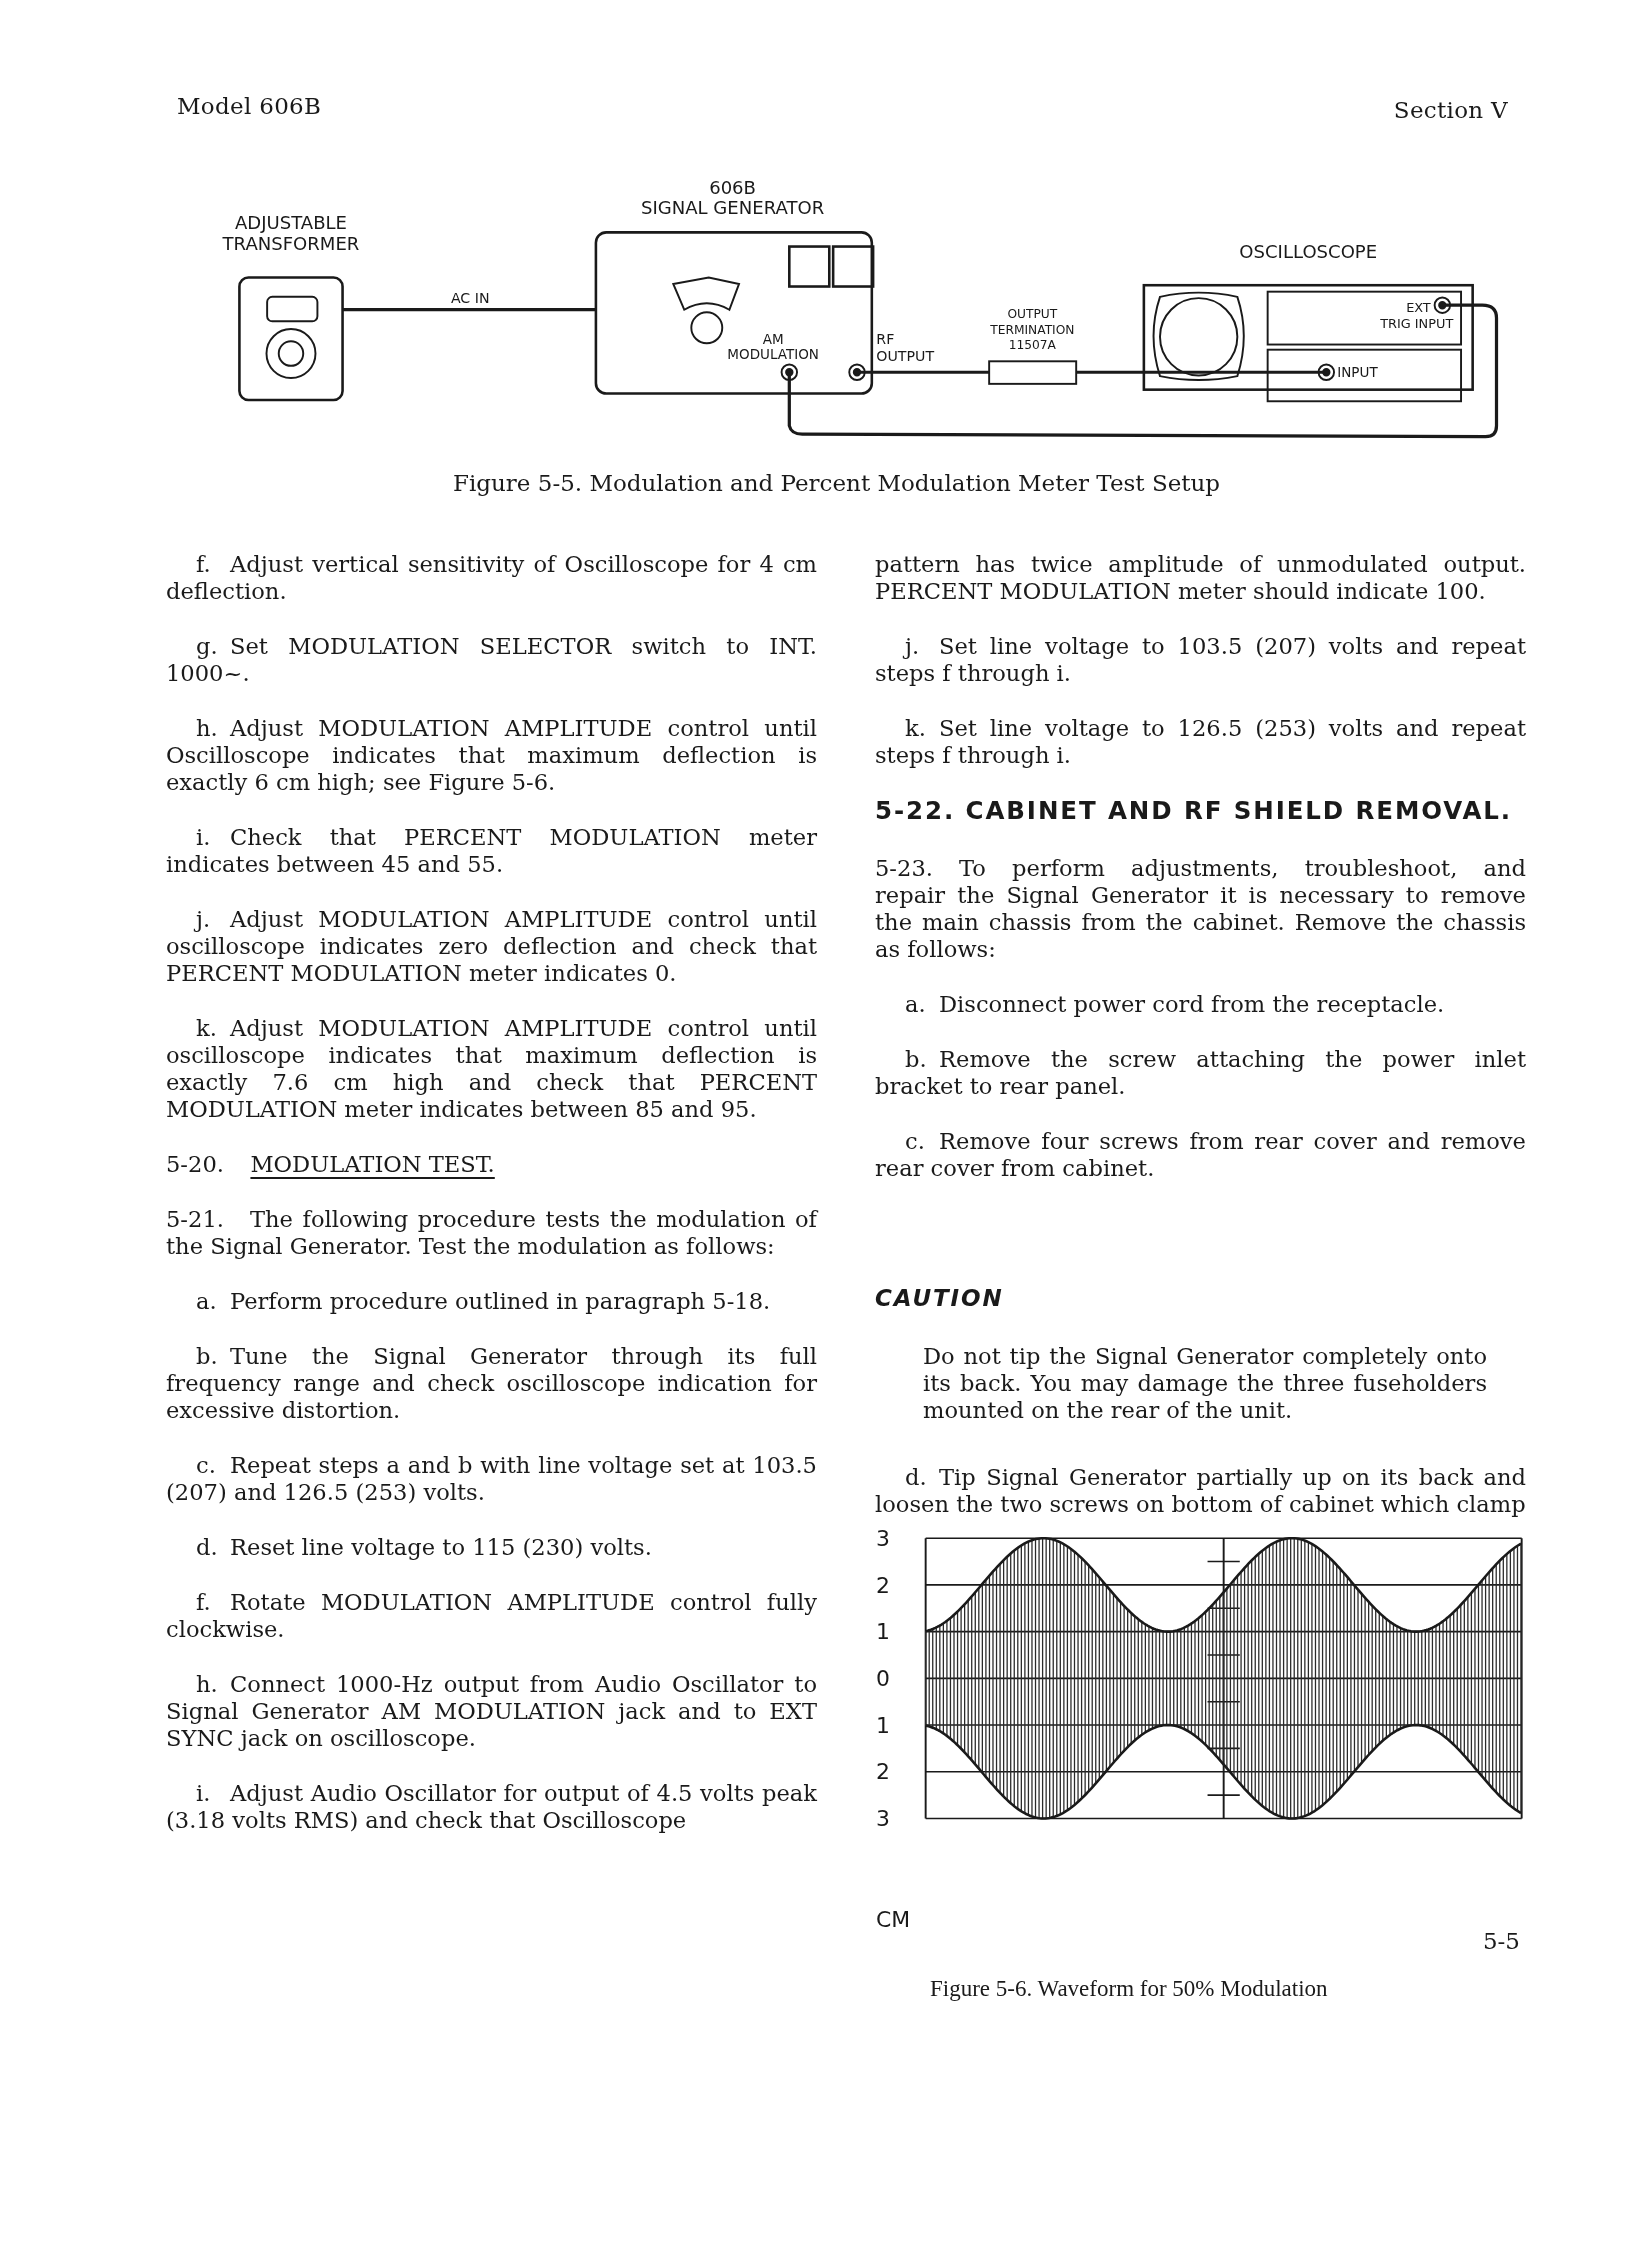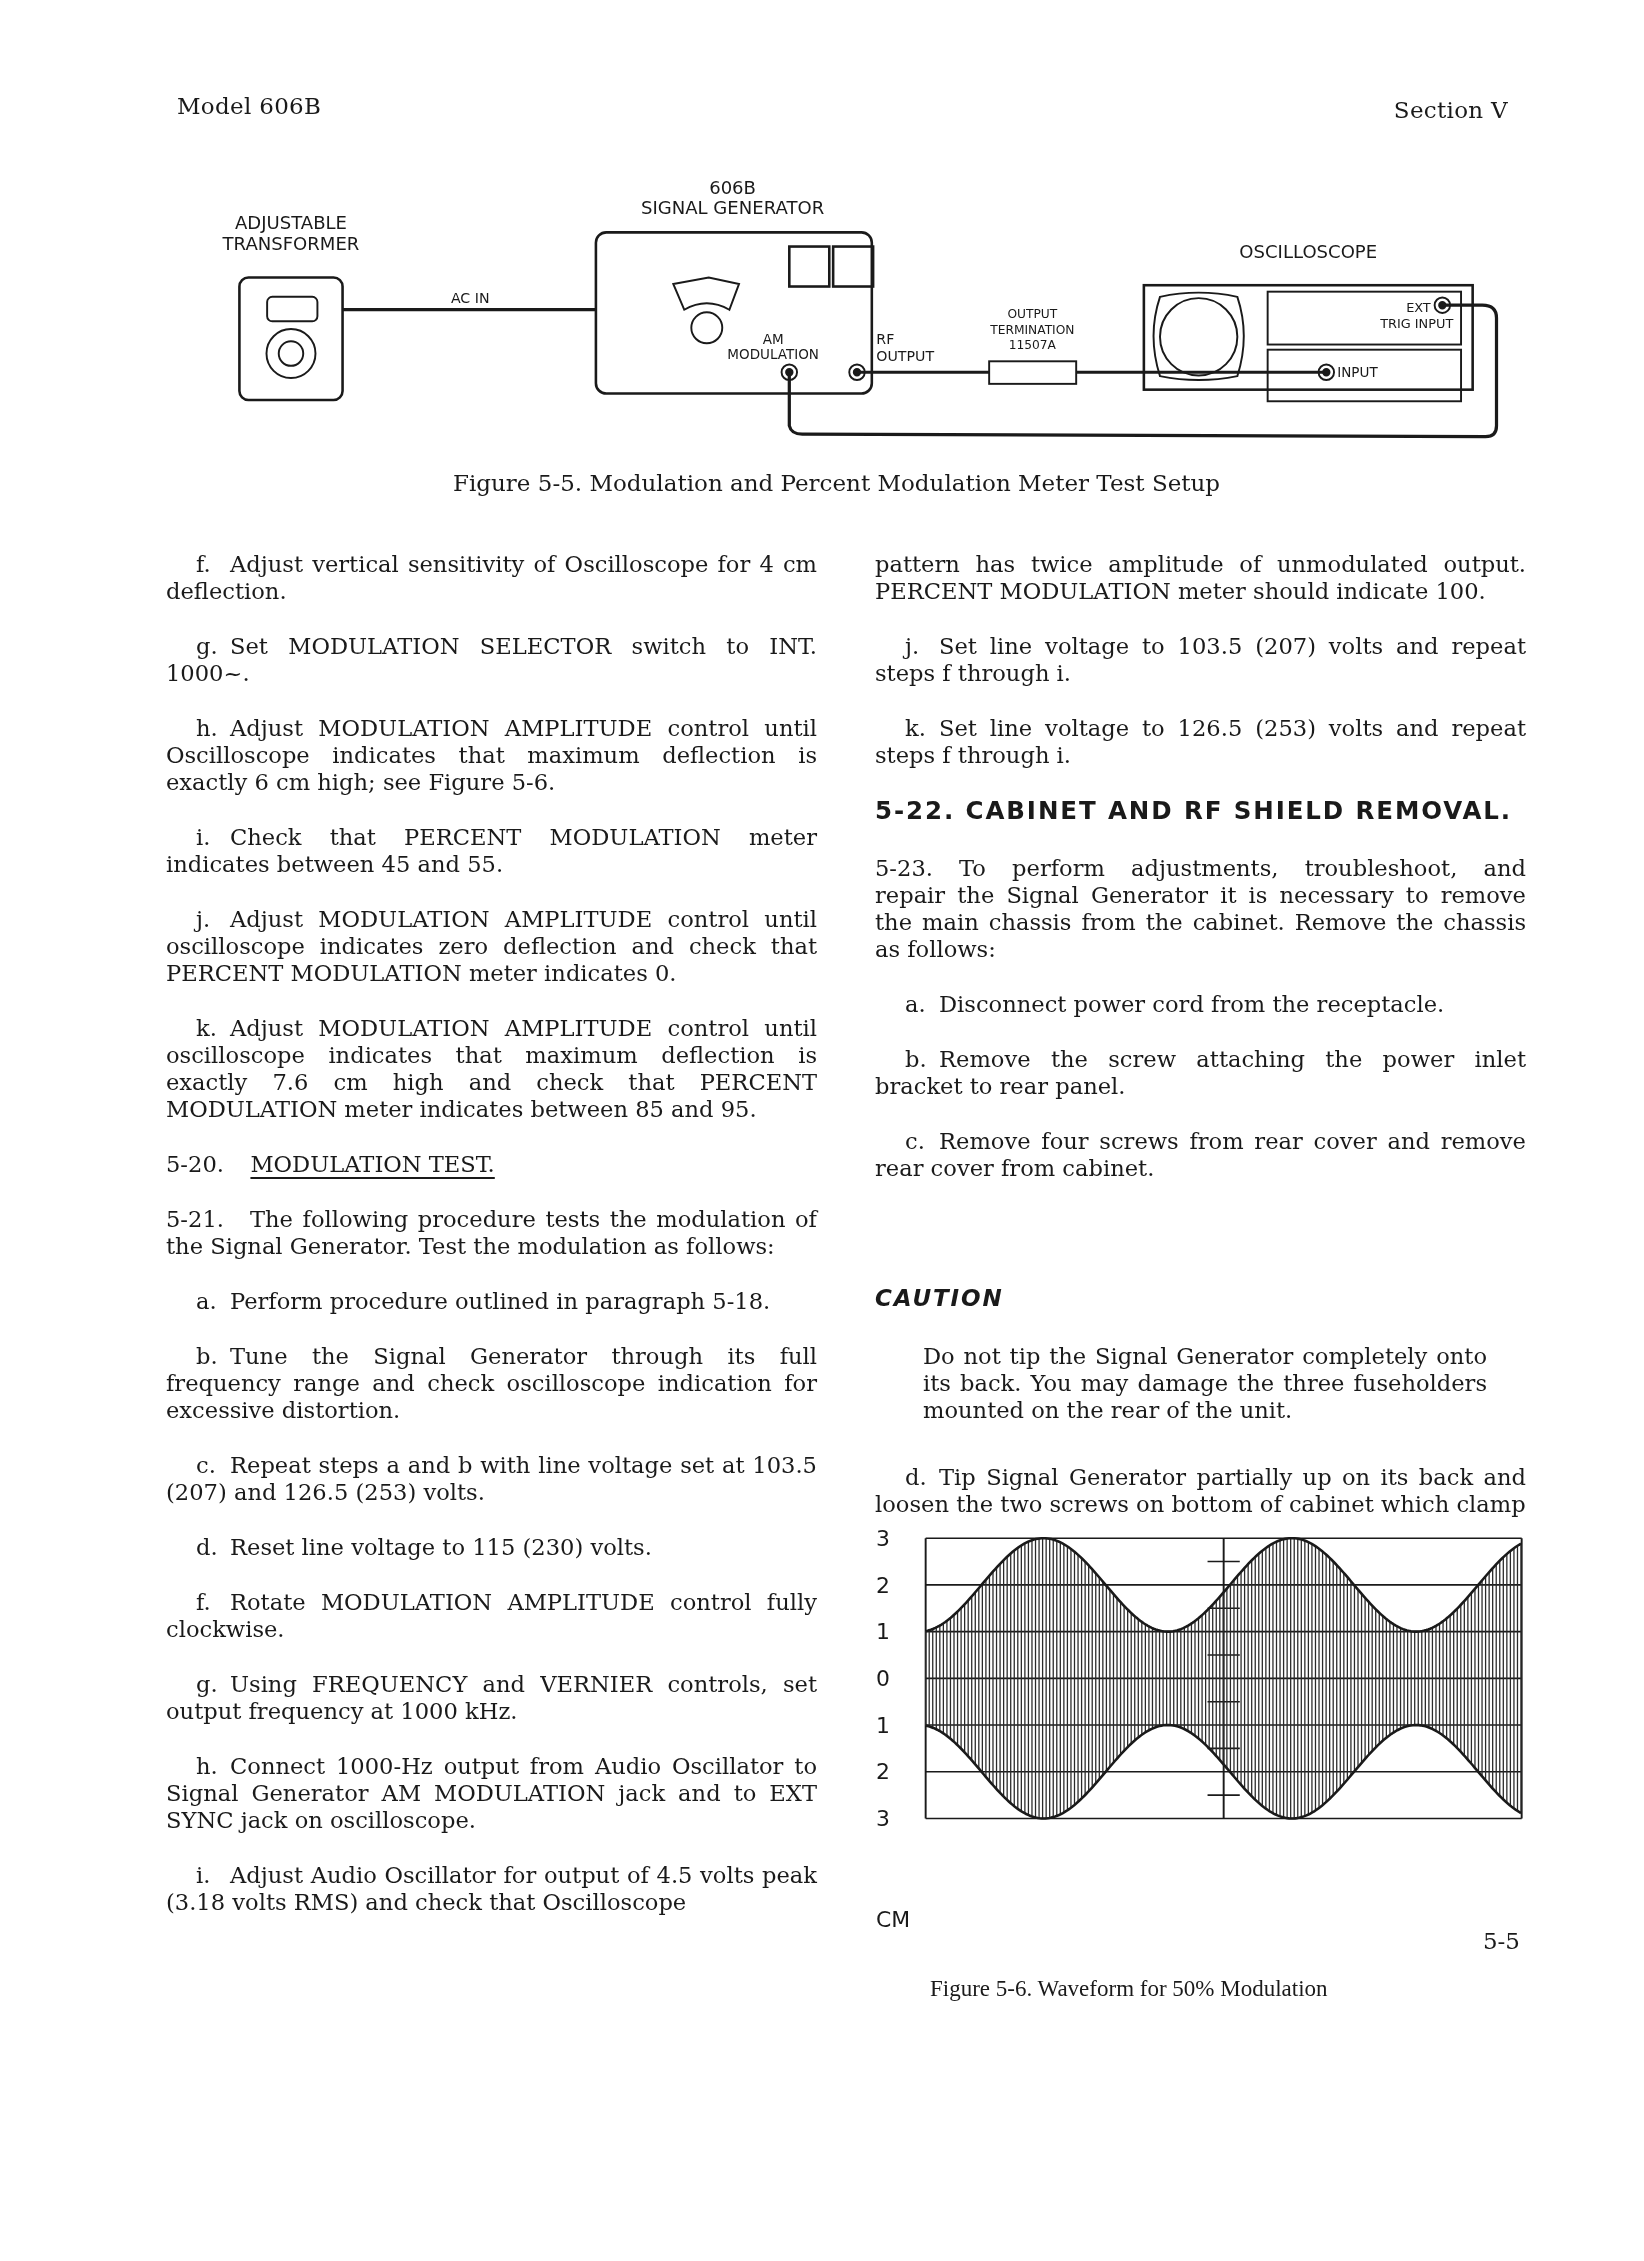--- a/index.html
+++ b/index.html
@@ -110,21 +110,20 @@
   </div>
   <p class="para num">
     <span class="lbl">5-21.</span><span>The following procedure tests the modulation of the Signal Generator.  Test the modulation as follows:</span>
   </p>
   <div id="left-steps-b">
       <p class="para"><span class="lbl">a.</span><span>Perform procedure outlined in paragraph 5-18.</span></p>
       <p class="para"><span class="lbl">b.</span><span>Tune the Signal Generator through its full frequency range and check oscilloscope indication for excessive distortion.</span></p>
       <p class="para"><span class="lbl">c.</span><span>Repeat steps a and b with line voltage set at 103.5 (207) and 126.5 (253) volts.</span></p>
       <p class="para"><span class="lbl">d.</span><span>Reset line voltage to 115 (230) volts.</span></p>
       <p class="para"><span class="lbl">f.</span><span>Rotate MODULATION AMPLITUDE control fully clockwise.</span></p>
-      <p class="para"><span class="lbl">g.</span><span>Using FREQUENCY and VERNIER controls, set output frequency at 1000 kHz.</span></p>
       <p class="para"><span class="lbl">h.</span><span>Connect 1000-Hz output from Audio Oscillator to Signal Generator AM MODULATION jack and to EXT SYNC jack on oscilloscope.</span></p>
       <p class="para"><span class="lbl">i.</span><span>Adjust Audio Oscillator for output of 4.5 volts peak (3.18 volts RMS) and check that Oscilloscope</span></p>
     </div>
 </div>
 
 <div class="col" id="col-right">
   <p class="para">pattern has twice amplitude of unmodulated output. PERCENT MODULATION meter should indicate 100.</p>
   <div id="right-steps-a">
       <p class="para"><span class="lbl">j.</span><span>Set line voltage to 103.5 (207) volts and repeat steps f through i.</span></p>
       <p class="para"><span class="lbl">k.</span><span>Set line voltage to 126.5 (253) volts and repeat steps f through i.</span></p>

